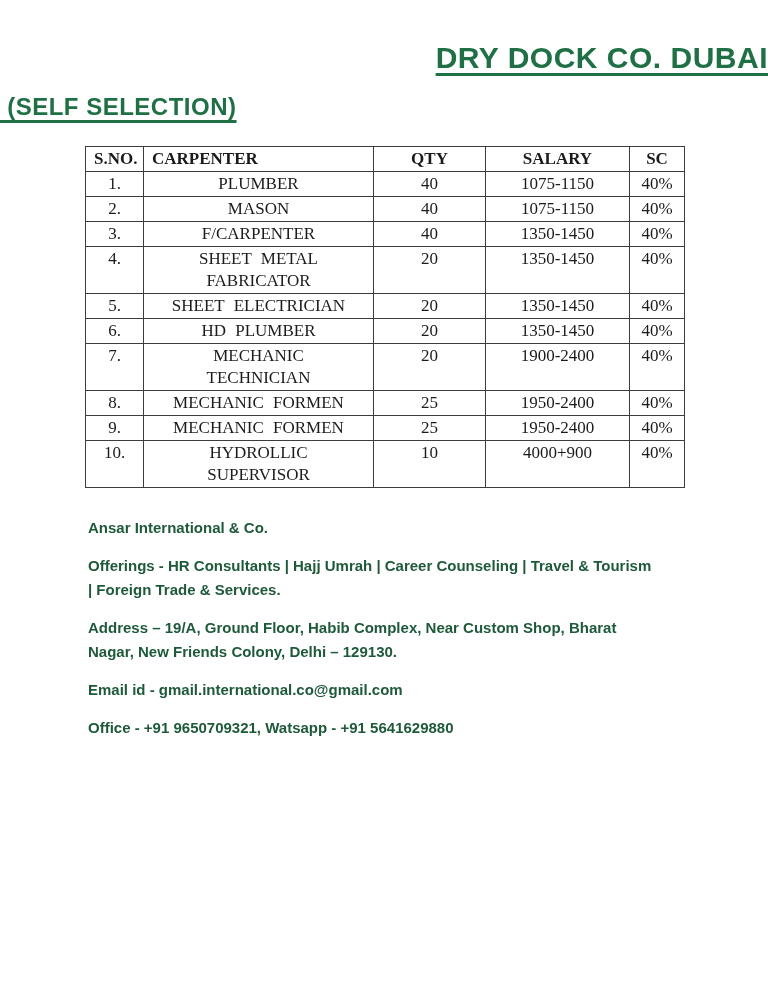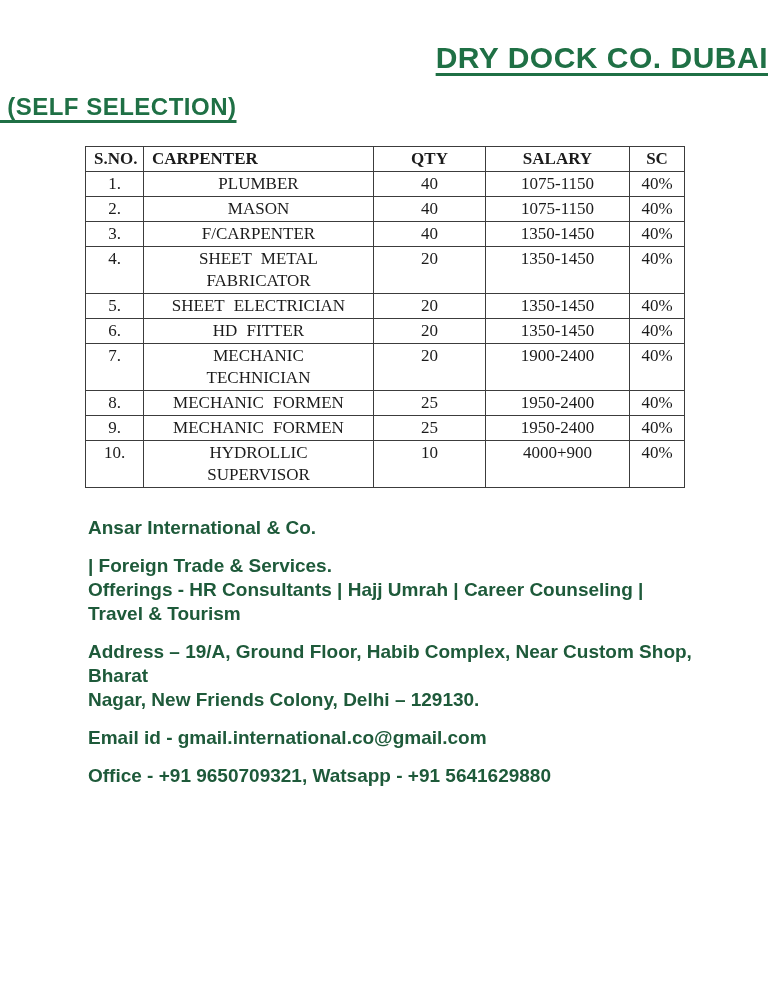--- a/index.html
+++ b/index.html
@@ -80,21 +80,21 @@
     white-space: pre-line;
     word-spacing: 5px;
   }
 
   
   .contact {
     margin: 28px 0 0 88px;
     width: 610px;
     color: #1e5a3a;
     font-weight: bold;
-    font-size: 19px;
+    font-size: 15px;
     line-height: 24px;
   }
   .contact p {
     margin: 0 0 14px 0;
   }
   .contact p span.line {
     display: block;
   }
 </style>
 </head>
@@ -158,21 +158,21 @@
       </tr>
       <tr>
         <td class="c-sno">5.</td>
         <td class="c-category">SHEET ELECTRICIAN</td>
         <td class="c-qty">20</td>
         <td class="c-salary">1350-1450</td>
         <td class="c-sc">40%</td>
       </tr>
       <tr>
         <td class="c-sno">6.</td>
-        <td class="c-category">HD FITTER</td>
+        <td class="c-category">HD PLUMBER</td>
         <td class="c-qty">20</td>
         <td class="c-salary">1350-1450</td>
         <td class="c-sc">40%</td>
       </tr>
       <tr>
         <td class="c-sno">7.</td>
         <td class="c-category">MECHANIC
 TECHNICIAN</td>
         <td class="c-qty">20</td>
         <td class="c-salary">1900-2400</td>
@@ -199,22 +199,22 @@
         <td class="c-qty">10</td>
         <td class="c-salary">4000+900</td>
         <td class="c-sc">40%</td>
       </tr>
     </tbody>
   </table>
 
   <div class="contact">
     <p>Ansar International &amp; Co.</p>
     <p>
+      <span class="line">Offerings - HR Consultants | Hajj Umrah | Career Counseling | Travel &amp; Tourism</span>
       <span class="line">| Foreign Trade &amp; Services.</span>
-      <span class="line">Offerings - HR Consultants | Hajj Umrah | Career Counseling | Travel &amp; Tourism</span>
     </p>
     <p>
       <span class="line">Address – 19/A, Ground Floor, Habib Complex, Near Custom Shop, Bharat</span>
       <span class="line">Nagar, New Friends Colony, Delhi – 129130.</span>
     </p>
     <p>Email id - gmail.international.co@gmail.com</p>
     <p>Office - +91 9650709321, Watsapp - +91 5641629880</p>
   </div>
 
 </div>

